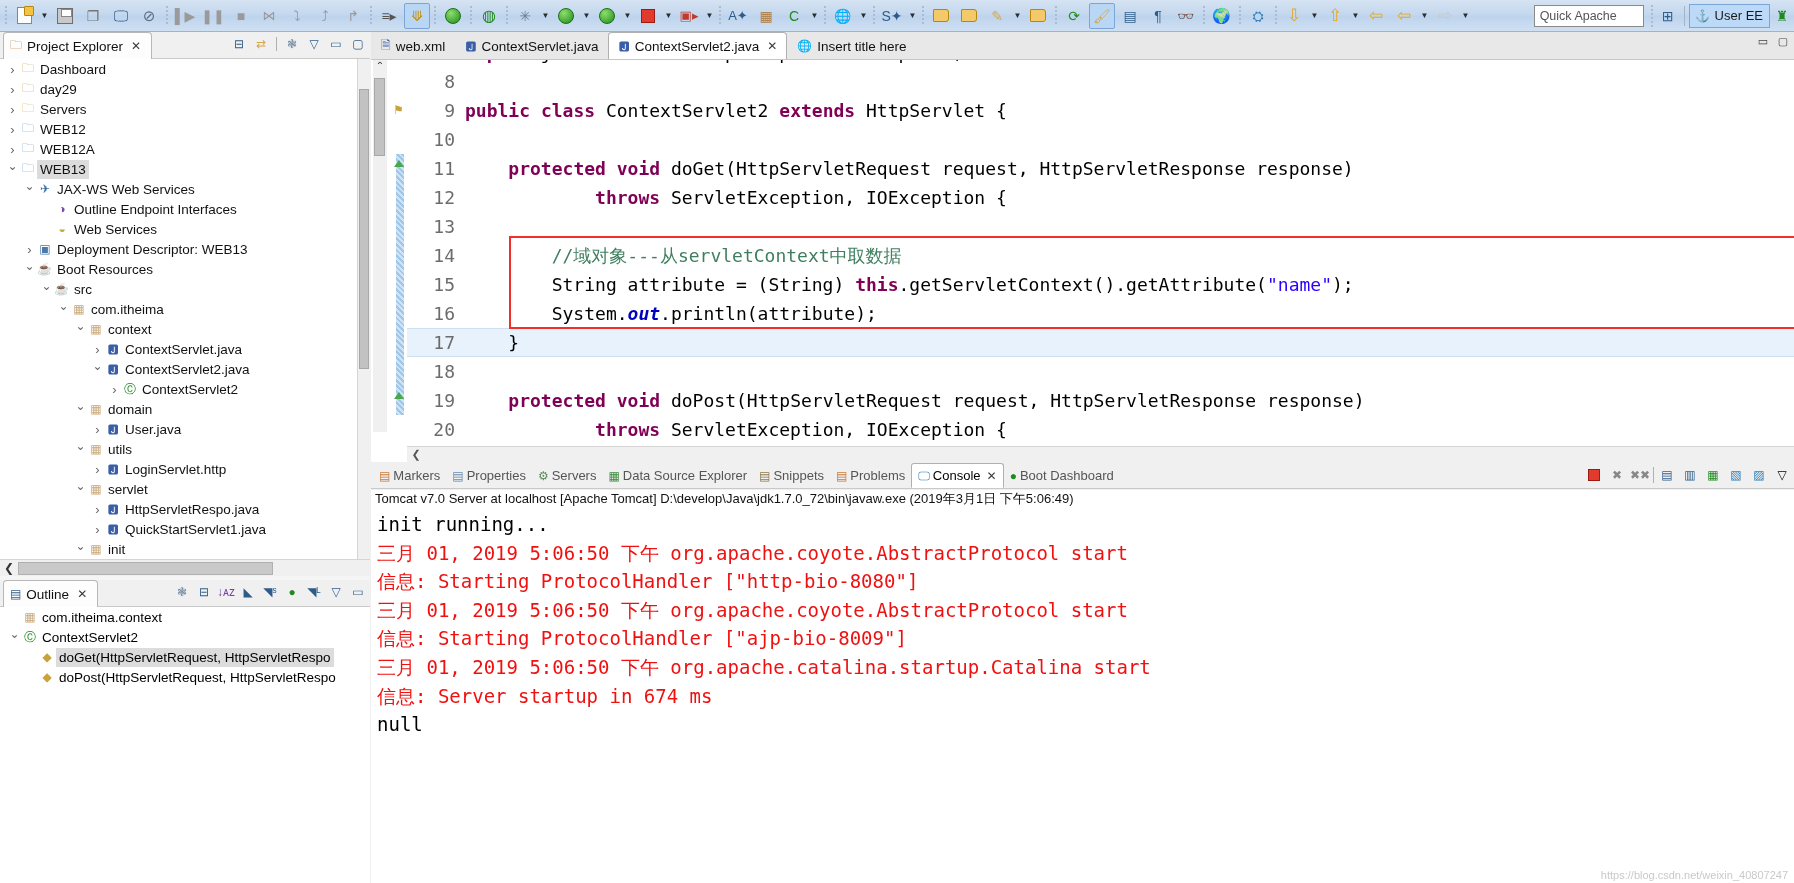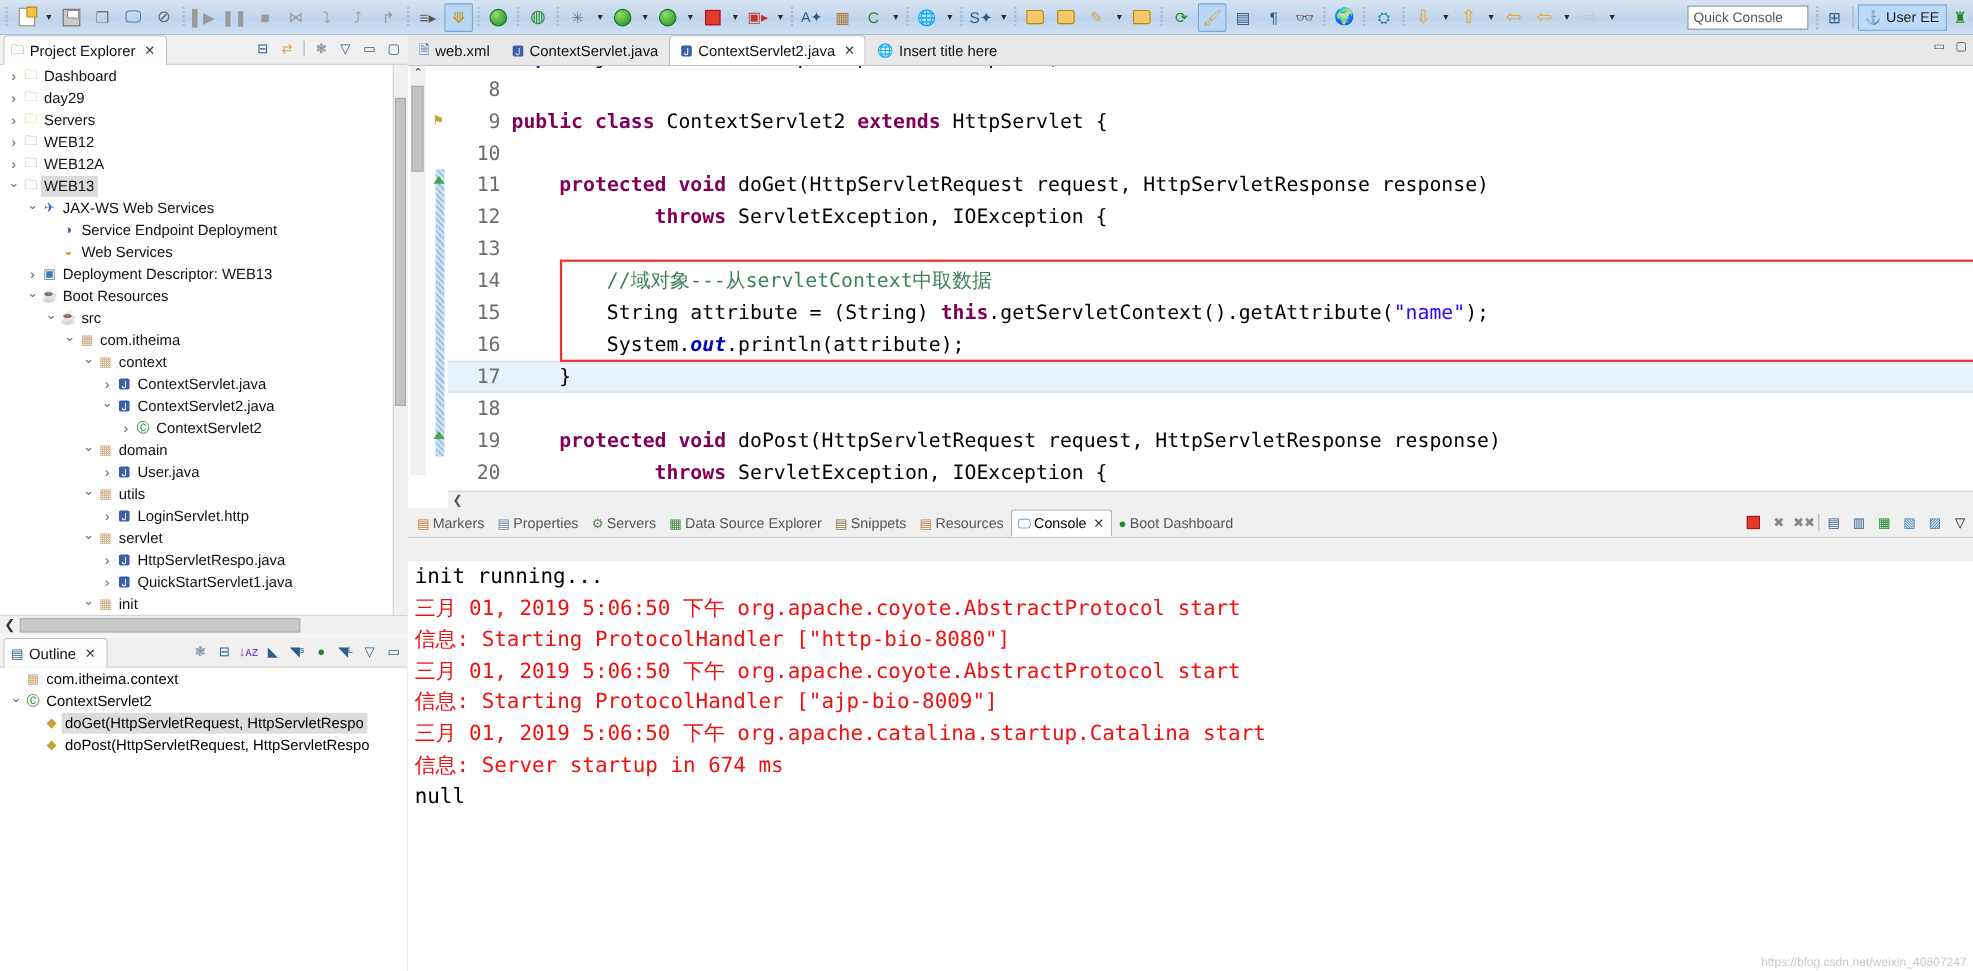--- a/index.html
+++ b/index.html
@@ -303,21 +303,21 @@
       </div>
     <div class="tb-btn">
         <span class="ic ic-arrow-y">⇦</span>
       </div>
     <div class="tb-arrow">▼</div>
     <div class="tb-btn">
         <span style="font-size:17px;color:#c9c9c9;">⇨</span>
       </div>
     <div class="tb-arrow">▼</div>
 
-    <div class="quick-access">Quick Console</div>
+    <div class="quick-access">Quick Apache</div>
     <div class="persp-sep"></div>
     <div class="persp-btn">
         <span style="font-size:14px;color:#2e5c8a;">⊞</span>
       </div>
     <div class="persp-div"></div>
     <div class="persp-active">
       <span style="font-size:12px;color:#b07a3a;">⚓</span>
       <span>User EE</span>
     </div>
     <div class="persp-btn">
@@ -375,21 +375,21 @@
           <span class="tlabel">WEB13</span>
         </div>
         <div class="trow" style="height: 20px; padding-left: 23px;">
           <span class="twist open"></span>
           <span class="ticon" style="color: rgb(58, 110, 168);">✈</span>
           <span class="tlabel">JAX-WS Web Services</span>
         </div>
         <div class="trow" style="height: 20px; padding-left: 40px;">
           <span class="twist "></span>
           <span class="ticon" style="color: rgb(122, 74, 168);">◑</span>
-          <span class="tlabel">Service Endpoint Deployment</span>
+          <span class="tlabel">Outline Endpoint Interfaces</span>
         </div>
         <div class="trow" style="height: 20px; padding-left: 40px;">
           <span class="twist "></span>
           <span class="ticon" style="color: rgb(200, 162, 58);">◒</span>
           <span class="tlabel">Web Services</span>
         </div>
         <div class="trow" style="height: 20px; padding-left: 23px;">
           <span class="twist closed"></span>
           <span class="ticon" style="color: rgb(74, 122, 168);">▣</span>
           <span class="tlabel">Deployment Descriptor: WEB13</span>
@@ -584,21 +584,21 @@
         <div class="con-tab">
           <span style="color: rgb(58, 138, 58); font-size: 12px;">▦</span>
           <span>Data Source Explorer</span>
         </div>
         <div class="con-tab">
           <span style="color: rgb(138, 122, 74); font-size: 12px;">▤</span>
           <span>Snippets</span>
         </div>
         <div class="con-tab">
           <span style="color: rgb(200, 122, 58); font-size: 12px;">▤</span>
-          <span>Resources</span>
+          <span>Problems</span>
         </div>
         <div class="con-tab active">
           <span style="color: rgb(46, 127, 184); font-size: 12px;">🖵</span>
           <span>Console</span>
           <span class="tab-close">✕</span>
         </div>
         <div class="con-tab">
           <span style="color: rgb(31, 138, 31); font-size: 12px;">●</span>
           <span>Boot Dashboard</span>
         </div>
@@ -610,16 +610,17 @@
         <div class="ct" style="color:#888;">✖✖</div>
         <div class="ct" style="width:1px;background:#b0b0b0;height:16px;"></div>
         <div class="ct" style="color:#2e5c8a;">▤</div>
         <div class="ct" style="color:#2e5c8a;">▥</div>
         <div class="ct" style="color:#1f8a1f;">▦</div>
         <div class="ct" style="color:#2e7fb8;">▧</div>
         <div class="ct" style="color:#2e7fb8;">▨</div>
         <div class="ct">▽</div>
       </div>
     </div>
+    <div class="con-head">Tomcat v7.0 Server at localhost [Apache Tomcat] D:\develop\Java\jdk1.7.0_72\bin\javaw.exe (2019年3月1日 下午5:06:49)</div>
     <div class="con-body" id="con-body"><div class="con-line">init running...</div><div class="con-line err">三月 01, 2019 5:06:50 下午 org.apache.coyote.AbstractProtocol start</div><div class="con-line err">信息: Starting ProtocolHandler ["http-bio-8080"]</div><div class="con-line err">三月 01, 2019 5:06:50 下午 org.apache.coyote.AbstractProtocol start</div><div class="con-line err">信息: Starting ProtocolHandler ["ajp-bio-8009"]</div><div class="con-line err">三月 01, 2019 5:06:50 下午 org.apache.catalina.startup.Catalina start</div><div class="con-line err">信息: Server startup in 674 ms</div><div class="con-line">null</div></div>
     <div class="watermark">https://blog.csdn.net/weixin_40807247</div>
   </div>
 </div>
 
 </body></html>

